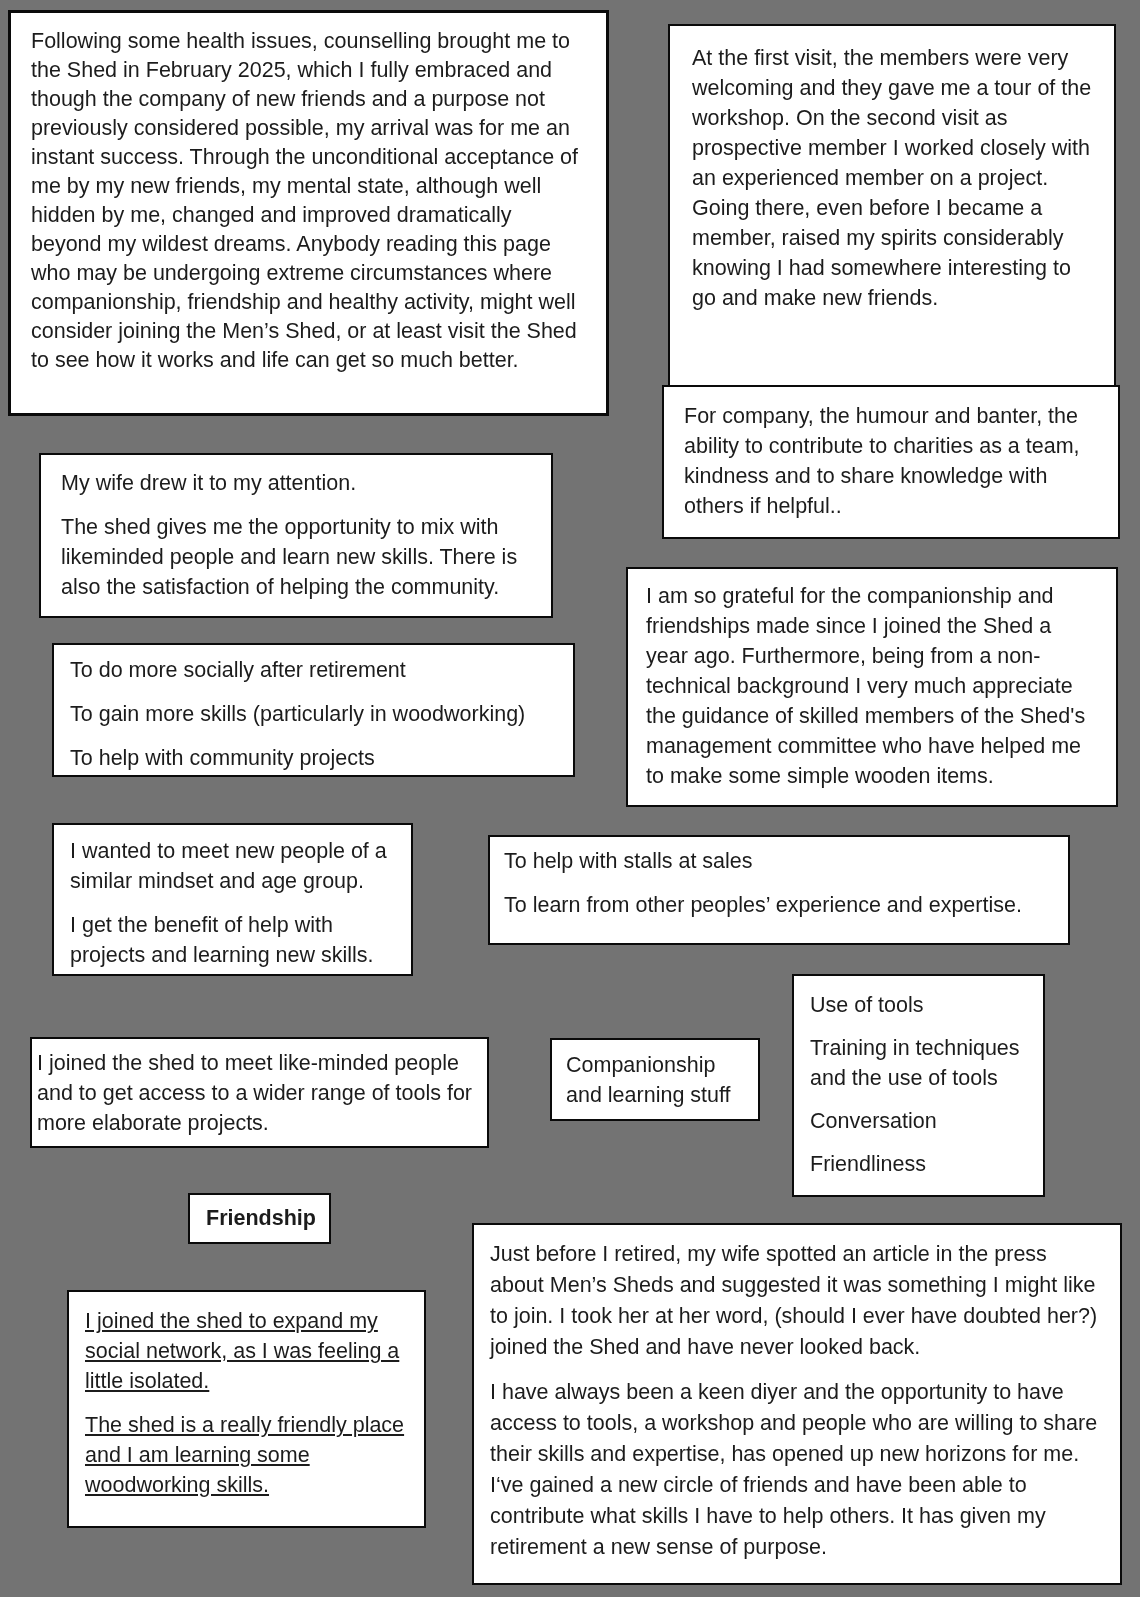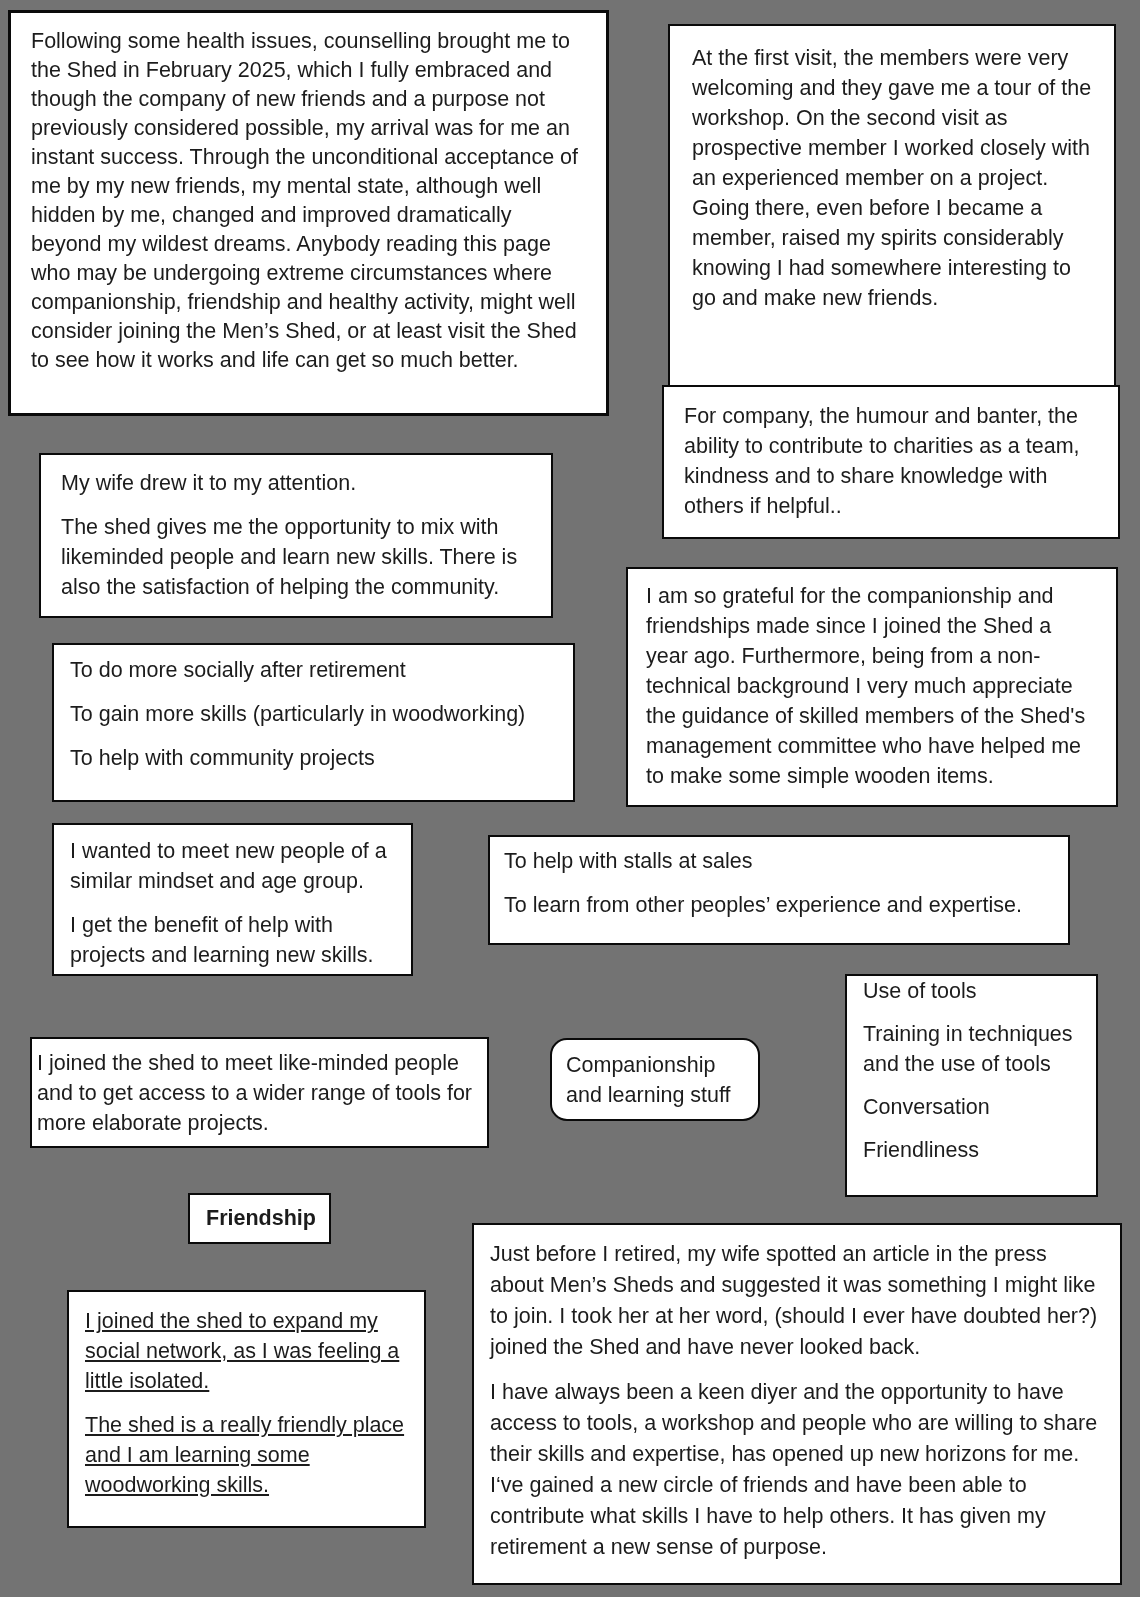--- a/index.html
+++ b/index.html
@@ -26,28 +26,28 @@
     overflow: hidden;
   }
   .tbox p { margin: 0 0 14px 0; }
   .tbox p:last-child { margin-bottom: 0; }
 
   
   .box-health     { left: 8px;   top: 10px;   width: 601px; height: 406px; border-width: 3px; line-height: 29px; padding: 14px 20px; }
   .box-firstvisit { left: 668px; top: 24px;   width: 448px; height: 383px; padding: 17px 22px; }
   .box-company    { left: 662px; top: 385px;  width: 458px; height: 154px; padding: 14px 20px; }
   .box-wife       { left: 39px;  top: 453px;  width: 514px; height: 165px; padding: 13px 20px; }
-  .box-socially   { left: 52px;  top: 643px;  width: 523px; height: 159px; padding: 10px 16px; }
+  .box-socially   { left: 52px;  top: 643px;  width: 523px; height: 134px; padding: 10px 16px; }
   .box-grateful   { left: 626px; top: 567px;  width: 492px; height: 240px; padding: 12px 18px; }
   .box-mindset    { left: 52px;  top: 823px;  width: 361px; height: 153px; padding: 11px 16px; }
   .box-stalls     { left: 488px; top: 835px;  width: 582px; height: 110px; padding: 9px 14px; }
-  .box-tools      { left: 845px; top: 974px;  width: 253px; height: 223px; padding: 0 16px; }
+  .box-tools      { left: 792px; top: 974px;  width: 253px; height: 223px; padding: 14px 16px; }
   .box-tools p    { margin-bottom: 13px; }
   .box-likeminded { left: 30px;  top: 1037px; width: 459px; height: 111px; padding: 9px 5px; }
-  .box-comp       { left: 550px; top: 1038px; width: 210px; height: 83px;  padding: 10px 14px; border-radius: 17px; }
+  .box-comp       { left: 550px; top: 1038px; width: 210px; height: 83px;  padding: 10px 14px; }
   .box-friendship { left: 188px; top: 1193px; width: 143px; height: 51px;  padding: 8px 16px; font-weight: bold; }
   .box-expand     { left: 67px;  top: 1290px; width: 359px; height: 238px; padding: 14px 16px; text-decoration: underline; }
   .box-retired    { left: 472px; top: 1223px; width: 650px; height: 362px; padding: 14px 16px; line-height: 31px; }
 </style>
 </head>
 <body>
 
 <div class="page">
 
   <div class="tbox box-health">

